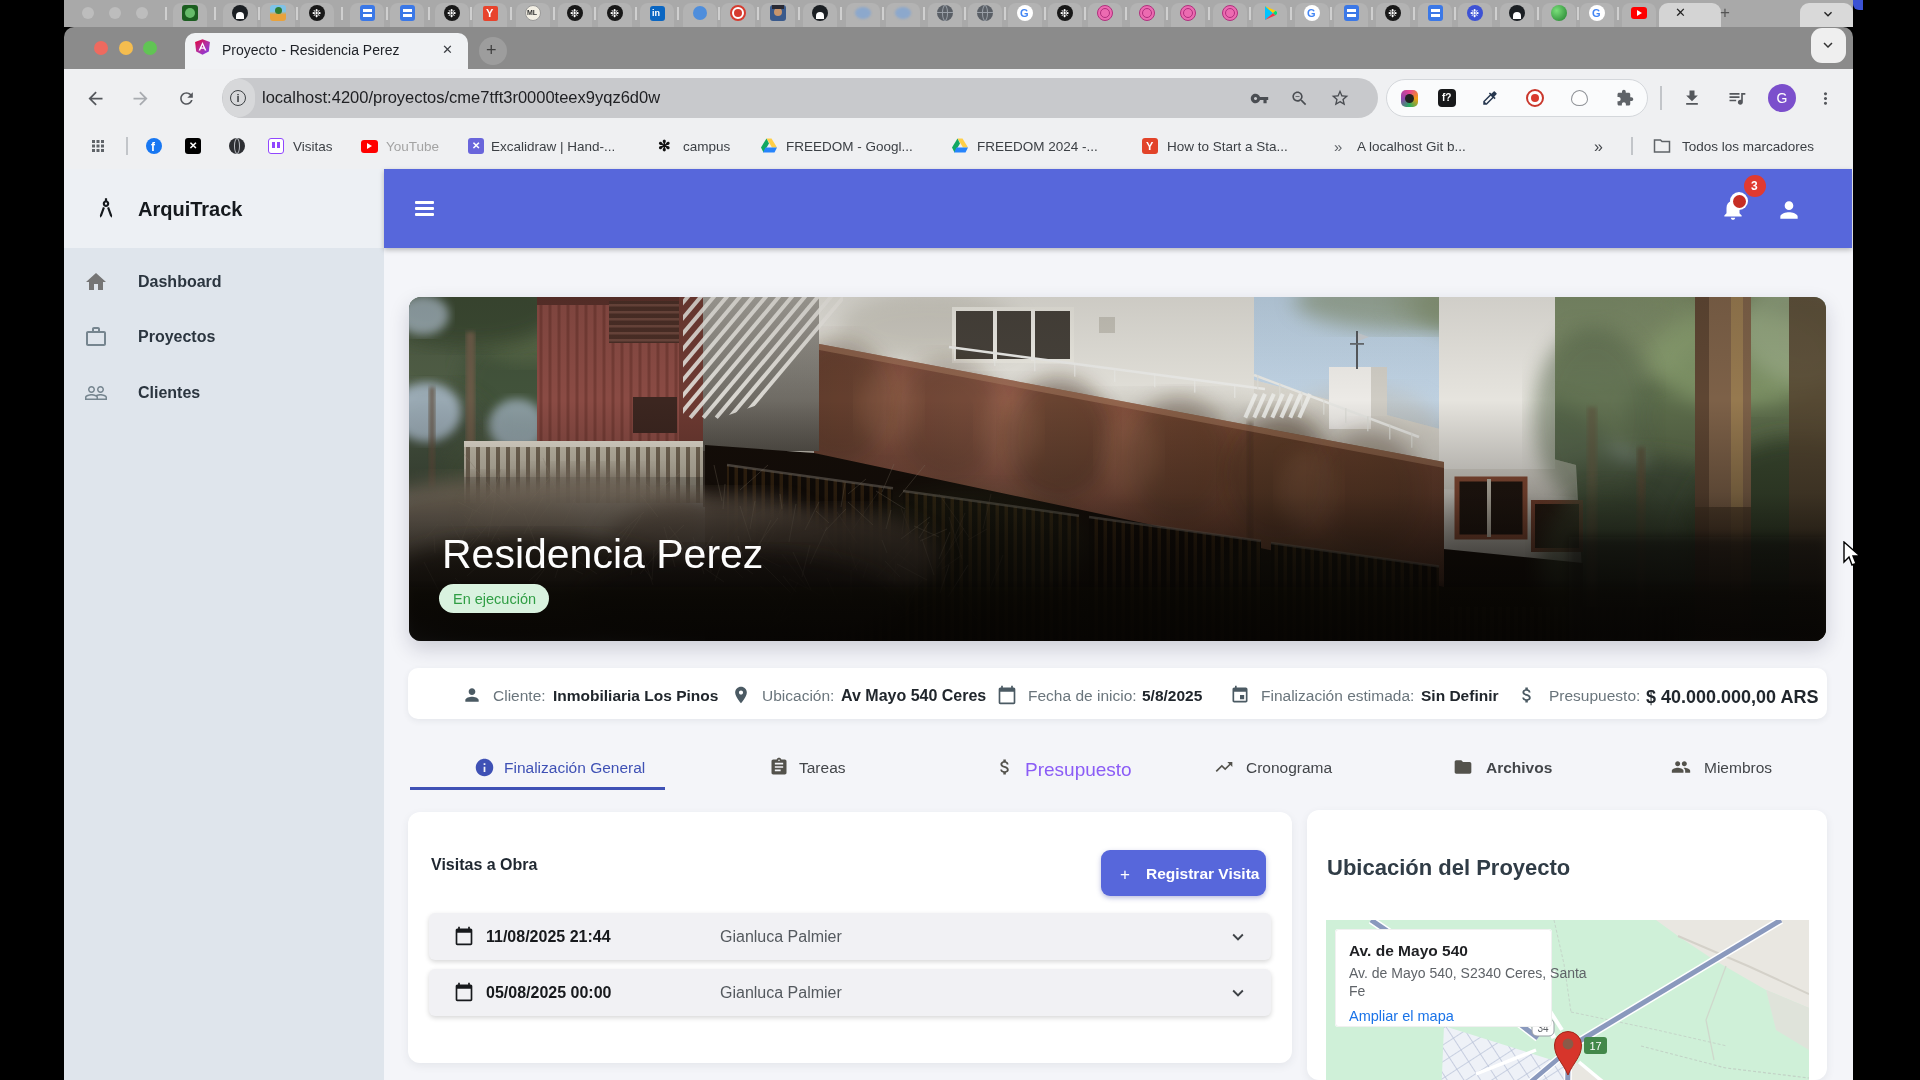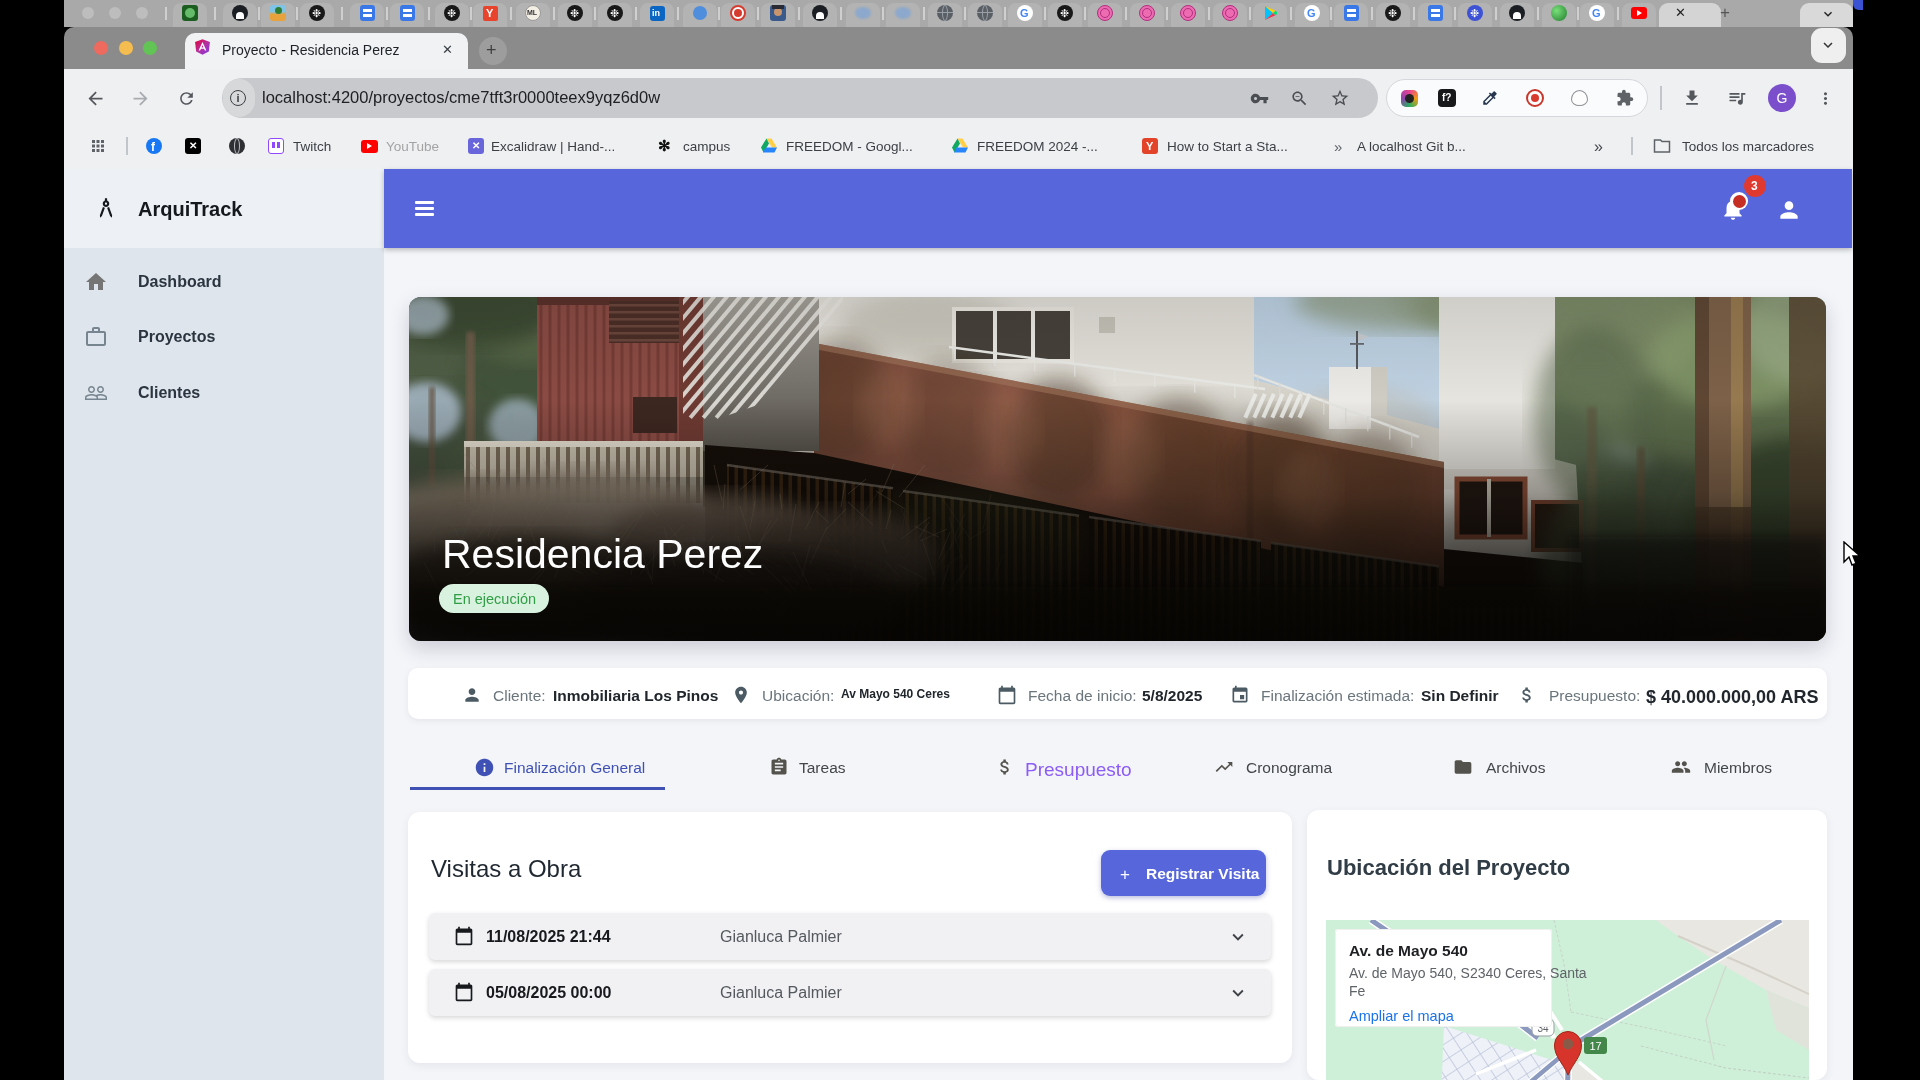--- a/index.html
+++ b/index.html
@@ -251,21 +251,21 @@
 <div class="abs" style="left:126px;top:137px;width:1.5px;height:18px;background:#c2c5c9"></div>
 <div class="abs" style="left:146px;top:138px;width:16px;height:16px;background:#1877f2;border-radius:50%"></div>
 <div class="abs" style="left:151px;top:141px;font-size:12px;color:#fff;font-weight:700;letter-spacing:0;white-space:nowrap;line-height:1">f</div>
 <div class="abs" style="left:185px;top:138px;width:16px;height:16px;background:#000;border-radius:3px"></div>
 <div class="abs" style="left:189px;top:141px;font-size:10px;color:#fff;font-weight:700;letter-spacing:0;white-space:nowrap;line-height:1">✕</div>
 <div class="abs" style="left:229px;top:138px;width:16px;height:16px;background:#2d2f33;border-radius:50%"></div>
 <div class="abs" style="left:234px;top:138px;width:6px;height:16px;background:transparent;border:1px solid #b9bcc2;border-radius:50%"></div>
 <div class="abs" style="left:268px;top:138px;width:16px;height:16px;background:#fff;border:1.5px solid #9147ff;border-radius:3px"></div>
 <div class="abs" style="left:272px;top:142px;width:3px;height:6px;background:#9147ff"></div>
 <div class="abs" style="left:277px;top:142px;width:3px;height:6px;background:#9147ff"></div>
-<div class="abs" style="left:293px;top:139.5px;font-size:13.5px;color:#3b3f44;font-weight:400;letter-spacing:0;white-space:nowrap;line-height:1">Twitch</div>
+<div class="abs" style="left:293px;top:139.5px;font-size:13.5px;color:#3b3f44;font-weight:400;letter-spacing:0;white-space:nowrap;line-height:1">Visitas</div>
 <div class="abs" style="left:361px;top:140px;width:17px;height:13px;background:#f00;border-radius:3px"></div>
 <div class="abs" style="left:367px;top:143px;width:0;height:0;border-left:5px solid #fff;border-top:3.5px solid transparent;border-bottom:3.5px solid transparent"></div>
 <div class="abs" style="left:386px;top:139.5px;font-size:13.5px;color:#a3a3a3;font-weight:400;letter-spacing:0;white-space:nowrap;line-height:1">YouTube</div>
 <div class="abs" style="left:468px;top:138px;width:16px;height:16px;background:#6965db;border-radius:3px"></div>
 <div class="abs" style="left:472px;top:141px;font-size:10px;color:#fff;font-weight:700;letter-spacing:0;white-space:nowrap;line-height:1">✕</div>
 <div class="abs" style="left:491px;top:139.5px;font-size:13.5px;color:#3b3f44;font-weight:400;letter-spacing:0;white-space:nowrap;line-height:1">Excalidraw | Hand-...</div>
 <div class="abs" style="left:658px;top:138px;font-size:15px;color:#111;font-weight:700;letter-spacing:0;white-space:nowrap;line-height:1">✻</div>
 <div class="abs" style="left:683px;top:139.5px;font-size:13.5px;color:#3b3f44;font-weight:400;letter-spacing:0;white-space:nowrap;line-height:1">campus</div>
 <svg class="abs" style="left:761px;top:138px" width="16" height="15" viewBox="0 0 16 14">
     <path d="M5.5 0h5L16 9h-5z" fill="#ffcf48"></path>
@@ -527,21 +527,21 @@
 <div class="abs" style="left:408px;top:668px;width:1419px;height:51px;background:#fff;border-radius:10px;box-shadow:0 2px 6px rgba(50,60,80,.08)"></div>
 <svg class="abs" style="left:462.0px;top:685.0px;opacity:1.0" width="20" height="20" viewBox="0 0 24 24">
     <path d="M12 12c2.21 0 4-1.79 4-4s-1.79-4-4-4-4 1.79-4 4 1.79 4 4 4zm0 2c-2.67 0-8 1.34-8 4v2h16v-2c0-2.66-5.33-4-8-4z" fill="#4b5a63"></path>
   </svg>
 <div class="abs" style="left:493px;top:688px;font-size:15.5px;color:#6a757c;font-weight:400;letter-spacing:0;white-space:nowrap;line-height:1">Cliente:</div>
 <div class="abs" style="left:553px;top:688px;font-size:15.5px;color:#20262c;font-weight:700;letter-spacing:0;white-space:nowrap;line-height:1">Inmobiliaria Los Pinos</div>
 <svg class="abs" style="left:731.0px;top:685.0px;opacity:1.0" width="20" height="20" viewBox="0 0 24 24">
     <path d="M12 2C8.13 2 5 5.13 5 8.95c0 5.25 7 13.05 7 13.05s7-7.8 7-13.05C19 5.13 15.87 2 12 2zm0 9.5c-1.38 0-2.5-1.12-2.5-2.5s1.12-2.5 2.5-2.5 2.5 1.12 2.5 2.5-1.12 2.5-2.5 2.5z" fill="#4b5a63"></path>
   </svg>
 <div class="abs" style="left:762px;top:688px;font-size:15.5px;color:#6a757c;font-weight:400;letter-spacing:0;white-space:nowrap;line-height:1">Ubicación:</div>
-<div class="abs" style="left:841px;top:688px;font-size:12px;color:#20262c;font-weight:700;letter-spacing:0;white-space:nowrap;line-height:1">Av Mayo 540 Ceres</div>
+<div class="abs" style="left:841px;top:688px;font-size:16px;color:#20262c;font-weight:700;letter-spacing:0;white-space:nowrap;line-height:1">Av Mayo 540 Ceres</div>
 <svg class="abs" style="left:997.0px;top:685.0px;opacity:1.0" width="20" height="20" viewBox="0 0 24 24">
     <path d="M20 3h-1V1h-2v2H7V1H5v2H4c-1.1 0-2 .9-2 2v16c0 1.1.9 2 2 2h16c1.1 0 2-.9 2-2V5c0-1.1-.9-2-2-2zm0 18H4V8h16v13z" fill="#4b5a63"></path>
   </svg>
 <div class="abs" style="left:1028px;top:688px;font-size:15.5px;color:#6a757c;font-weight:400;letter-spacing:0;white-space:nowrap;line-height:1">Fecha de inicio:</div>
 <div class="abs" style="left:1142px;top:688px;font-size:15.5px;color:#20262c;font-weight:700;letter-spacing:0;white-space:nowrap;line-height:1">5/8/2025</div>
 <svg class="abs" style="left:1230.0px;top:685.0px;opacity:1.0" width="20" height="20" viewBox="0 0 24 24">
     <path d="M17 12h-5v5h5v-5zM16 1v2H8V1H6v2H5c-1.11 0-1.99.9-1.99 2L3 19c0 1.1.89 2 2 2h14c1.1 0 2-.9 2-2V5c0-1.1-.9-2-2-2h-1V3h-2V1h-2zm3 18H5V8h14v11z" fill="#4b5a63"></path>
   </svg>
 <div class="abs" style="left:1261px;top:688px;font-size:15.5px;color:#6a757c;font-weight:400;letter-spacing:0;white-space:nowrap;line-height:1">Finalización estimada:</div>
 <div class="abs" style="left:1421px;top:688px;font-size:15.5px;color:#20262c;font-weight:700;letter-spacing:0;white-space:nowrap;line-height:1">Sin Definir</div>
@@ -563,27 +563,27 @@
     <path d="M11.8 10.9c-2.27-.59-3-1.2-3-2.15 0-1.09 1.01-1.85 2.7-1.85 1.78 0 2.44.85 2.5 2.1h2.21c-.07-1.72-1.12-3.3-3.21-3.81V3h-3v2.16c-1.94.42-3.5 1.68-3.5 3.61 0 2.31 1.91 3.46 4.7 4.13 2.5.6 3 1.48 3 2.41 0 .69-.49 1.79-2.7 1.79-2.06 0-2.87-.92-2.98-2.1h-2.2c.12 2.19 1.76 3.42 3.68 3.83V21h3v-2.15c1.95-.37 3.5-1.5 3.5-3.55 0-2.84-2.43-3.81-4.7-4.4z" fill="#53524c"></path>
   </svg>
 <div class="abs" style="left:1025px;top:760px;font-size:19px;color:#8b5cf6;font-weight:400;letter-spacing:0;white-space:nowrap;line-height:1">Presupuesto</div>
 <svg class="abs" style="left:1214.0px;top:757.0px;opacity:1.0" width="20" height="20" viewBox="0 0 24 24">
     <path d="M16 6l2.29 2.29-4.88 4.88-4-4L2 16.59 3.41 18l6-6 4 4 6.3-6.29L22 12V6z" fill="#53524c"></path>
   </svg>
 <div class="abs" style="left:1246px;top:760px;font-size:15.5px;color:#43464a;font-weight:400;letter-spacing:0;white-space:nowrap;line-height:1">Cronograma</div>
 <svg class="abs" style="left:1453.0px;top:757.0px;opacity:1.0" width="20" height="20" viewBox="0 0 24 24">
     <path d="M10 4H4c-1.1 0-1.99.9-1.99 2L2 18c0 1.1.9 2 2 2h16c1.1 0 2-.9 2-2V8c0-1.1-.9-2-2-2h-8l-2-2z" fill="#53524c"></path>
   </svg>
-<div class="abs" style="left:1486px;top:760px;font-size:15.5px;color:#43464a;font-weight:400;letter-spacing:0;white-space:nowrap;line-height:1">Archivos</div>
+<div class="abs" style="left:1486px;top:760px;font-size:15.5px;color:#43464a;font-weight:700;letter-spacing:0;white-space:nowrap;line-height:1">Archivos</div>
 <svg class="abs" style="left:1671.0px;top:757.0px;opacity:1.0" width="20" height="20" viewBox="0 0 24 24">
     <path d="M16 11c1.66 0 2.99-1.34 2.99-3S17.66 5 16 5c-1.66 0-3 1.34-3 3s1.34 3 3 3zm-8 0c1.66 0 2.99-1.34 2.99-3S9.66 5 8 5C6.34 5 5 6.34 5 8s1.34 3 3 3zm0 2c-2.33 0-7 1.17-7 3.5V19h14v-2.5c0-2.33-4.67-3.5-7-3.5zm8 0c-.29 0-.62.02-.97.05 1.16.84 1.97 1.97 1.97 3.45V19h6v-2.5c0-2.33-4.67-3.5-7-3.5z" fill="#53524c"></path>
   </svg>
 <div class="abs" style="left:1704px;top:760px;font-size:15.5px;color:#43464a;font-weight:400;letter-spacing:0;white-space:nowrap;line-height:1">Miembros</div>
 <div class="abs" style="left:408px;top:812px;width:884px;height:251px;background:#fff;border-radius:12px;box-shadow:0 3px 8px rgba(50,60,80,.08)"></div>
-<div class="abs" style="left:431px;top:857px;font-size:24px;color:#1f2730;font-weight:400;letter-spacing:0;white-space:nowrap;line-height:1">Visitas a Obra</div>
+<div class="abs" style="left:431px;top:857px;font-size:16px;color:#1f2730;font-weight:700;letter-spacing:0;white-space:nowrap;line-height:1">Visitas a Obra</div>
 <div class="abs" style="left:1101px;top:850px;width:165px;height:46px;background:#5767db;border-radius:9px;box-shadow:0 2px 5px rgba(60,70,160,.35)"></div>
 <div class="abs" style="left:1120px;top:866px;font-size:17px;color:#fff;font-weight:400;letter-spacing:0;white-space:nowrap;line-height:1">+</div>
 <div class="abs" style="left:1146px;top:866px;font-size:15.5px;color:#fff;font-weight:700;letter-spacing:0;white-space:nowrap;line-height:1">Registrar Visita</div>
 <div class="abs" style="left:429px;top:913px;width:842px;height:47px;background:#f1f1f4;border-radius:6px;box-shadow:0 2px 5px rgba(0,0,0,.16)"></div>
 <svg class="abs" style="left:454.0px;top:926.0px;opacity:1.0" width="20" height="20" viewBox="0 0 24 24">
     <path d="M20 3h-1V1h-2v2H7V1H5v2H4c-1.1 0-2 .9-2 2v16c0 1.1.9 2 2 2h16c1.1 0 2-.9 2-2V5c0-1.1-.9-2-2-2zm0 18H4V8h16v13z" fill="#17191c"></path>
   </svg>
 <div class="abs" style="left:486px;top:929px;font-size:16px;color:#17191c;font-weight:700;letter-spacing:0;white-space:nowrap;line-height:1">11/08/2025 21:44</div>
 <div class="abs" style="left:720px;top:929px;font-size:16px;color:#54595e;font-weight:400;letter-spacing:0;white-space:nowrap;line-height:1">Gianluca Palmier</div>
 <svg class="abs" style="left:1227.0px;top:926.0px;opacity:1.0" width="22" height="22" viewBox="0 0 24 24">

